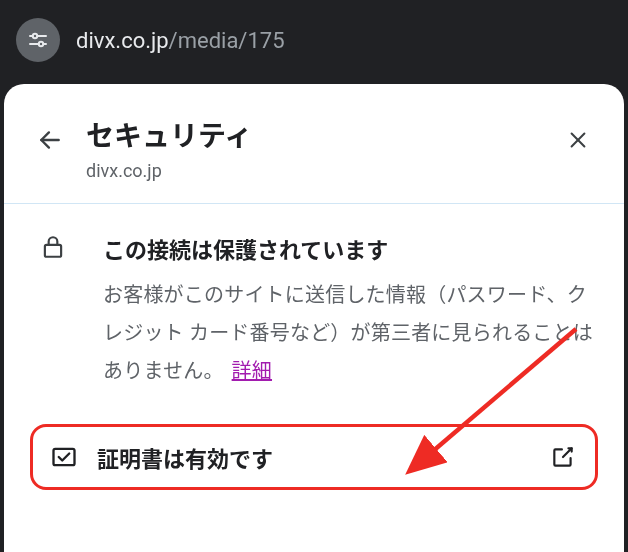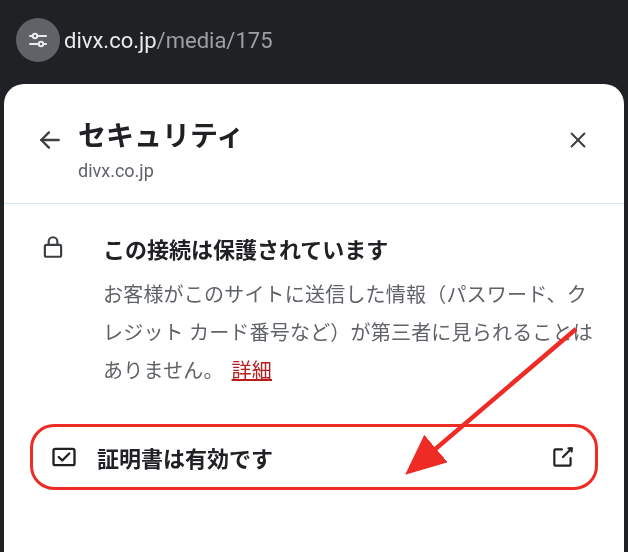--- a/index.html
+++ b/index.html
@@ -9,21 +9,21 @@
       width: 628px;
       height: 552px;
       overflow: hidden;
     }
     .address-bar {
       display: flex;
       align-items: center;
       height: 80px;
       padding: 0 16px;
       background: #202124;
-      gap: 4px;
+      gap: 16px;
     }
     .site-icon {
       width: 44px;
       height: 44px;
       border-radius: 50%;
       background: #5f6368;
       display: flex;
       align-items: center;
       justify-content: center;
       flex-shrink: 0;
@@ -39,21 +39,21 @@
       border-radius: 20px 20px 0 0;
       margin: 4px 4px 0 4px;
       height: calc(552px - 84px);
       position: relative;
       overflow: hidden;
     }
     .panel-header {
       display: flex;
       align-items: flex-start;
       padding: 36px 30px 22px 30px;
-      gap: 12px;
+      gap: 20px;
       border-bottom: 1px solid #d1e6f5;
     }
     .back-btn {
       width: 32px;
       height: 32px;
       display: flex;
       align-items: center;
       justify-content: center;
       cursor: pointer;
       margin-top: 4px;
@@ -108,29 +108,29 @@
       color: #202124;
       margin-bottom: 12px;
     }
     .conn-body {
       font-size: 20px;
       color: #5f6368;
       line-height: 1.9;
       letter-spacing: 0.2px;
     }
     .details-link {
-      color: #b91c1c;
+      color: #a21caf;
       text-decoration: underline;
       margin-left: 8px;
       cursor: pointer;
     }
     .cert-row {
       margin: 4px 26px 0 26px;
       border: 3px solid #ee2b24;
-      border-radius: 24px;
+      border-radius: 16px;
       display: flex;
       align-items: center;
       padding: 14px 18px 14px 16px;
       cursor: pointer;
       gap: 18px;
     }
     .cert-check {
       width: 30px;
       flex-shrink: 0;
       display: flex;

